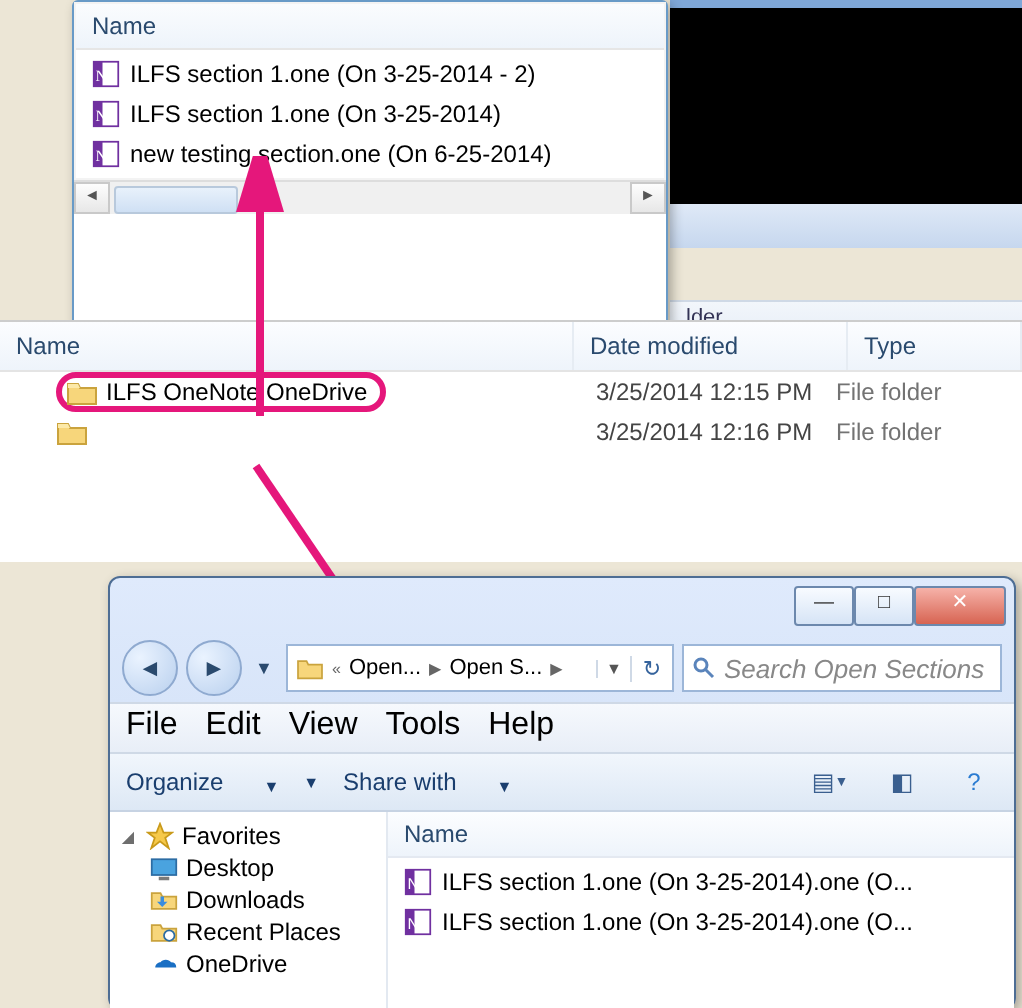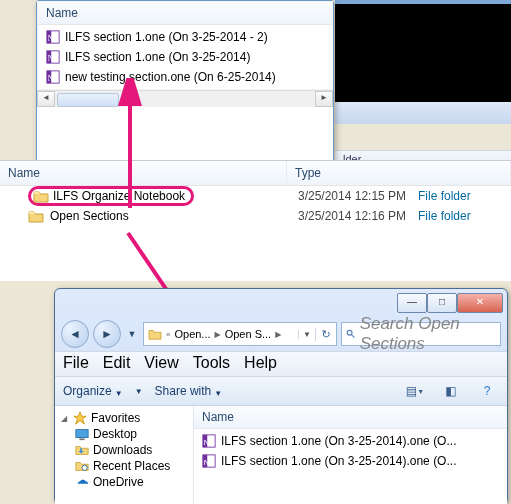--- a/index.html
+++ b/index.html
@@ -21,44 +21,44 @@
   #middle{left:0;top:160px;right:0;height:120px;position:absolute;background:#fff;border-top:1px solid #cdcdcd}
   #middle .cols{display:flex;border-bottom:1px solid #e4e4e4;background:linear-gradient(#fcfdff,#eef4fb);color:#2a4a6e}
   #middle .cols div{padding:5px 8px;border-right:1px solid #e6ecf3}
   #middle .cols .c-name{width:270px}
   #middle .cols .c-date{width:120px}
   #middle .cols .c-type{flex:1}
   #middle .rows{padding-left:28px}
   #middle .row{display:flex;align-items:center;height:20px}
   #middle .row .c-name{width:270px;display:flex;align-items:center;gap:6px}
   #middle .row .c-date{width:120px;color:#444}
-  #middle .row .c-type{flex:1;color:#0369a1}
+  #middle .row .c-type{flex:1;color:#737373}
   .icon-folder{width:16px;height:14px;flex:none}
   .hilite{border:3px solid #e5177b;border-radius:10px;padding:0 6px 0 2px;display:inline-flex;align-items:center;gap:4px}
 
   
   .arrow{position:absolute;pointer-events:none}
   
   #explorer{left:54px;top:288px;width:452px;height:215px;border-radius:6px;border:1px solid #4d6d94;background:linear-gradient(#dfeafc,#c7d9f2)}
   #explorer .titlebar{height:28px;display:flex;align-items:center;padding:0 4px;gap:4px}
   .winbtns{margin-left:auto;display:flex;gap:0}
   .winbtn{width:28px;height:18px;border:1px solid #6c88ad;background:linear-gradient(#f8fbff,#d6e4f6);border-radius:2px;font-size:10px;line-height:16px;text-align:center;color:#333}
   .winbtn.close{background:linear-gradient(#f6b2a9,#d76452);color:#fff;width:44px}
   .navbar{height:30px;display:flex;align-items:center;padding:2px 6px;gap:4px}
   .navbtn{width:26px;height:26px;border-radius:50%;border:1px solid #8faad0;background:radial-gradient(circle at 30% 30%,#eaf3ff,#b9d0ee);display:flex;align-items:center;justify-content:center;font-size:12px;color:#2a4a6e}
   .navbtn.sm{width:14px;height:20px;border-radius:2px;background:transparent;border:none;font-size:9px}
   .addrbar{flex:1;height:22px;border:1px solid #9cb6d8;background:#fff;display:flex;align-items:center;font-size:11px;overflow:hidden}
   .addrbar .seg{padding:0 4px;display:flex;align-items:center;gap:2px;white-space:nowrap}
   .addrbar .sep{color:#666;font-size:8px}
   .addrbar .dd{margin-left:auto;border-left:1px solid #cfd9e6;width:16px;text-align:center;color:#555;font-size:8px}
   .addrbar .ref{border-left:1px solid #cfd9e6;width:20px;text-align:center;color:#35639c;font-size:11px}
-  .searchbox{width:150px;height:22px;border:1px solid #9cb6d8;background:#fff;display:flex;align-items:center;padding:0 4px;color:#888;font-style:italic;font-size:17px;gap:4px}
+  .searchbox{width:150px;height:22px;border:1px solid #9cb6d8;background:#fff;display:flex;align-items:center;padding:0 4px;color:#888;font-style:italic;font-size:13px;gap:4px}
   .menubar{height:20px;background:linear-gradient(#f6f9fd,#e8eef7);display:flex;gap:14px;padding:2px 8px;font-size:16px;border-top:1px solid #cfd9e6;border-bottom:1px solid #cfd9e6}
   .toolbar{height:28px;background:linear-gradient(#f1f6fc,#dde8f5);display:flex;align-items:center;gap:12px;padding:0 8px;border-bottom:1px solid #c7d3e3}
-  .toolbar .tb{color:#1a3e6e;display:flex;align-items:flex-end;gap:3px;font-size:12px}
+  .toolbar .tb{color:#1a3e6e;display:flex;align-items:flex-end;gap:20px;font-size:12px}
   .toolbar .spacer{flex:1}
   .toolbar .icobtn{width:22px;height:20px;border:1px solid transparent;display:flex;align-items:center;justify-content:center;color:#3a5f8f}
   .body{display:flex;height:108px;background:#fff}
   .navpane{width:134px;border-right:1px solid #e3e9f1;padding:4px 2px;overflow:hidden}
   .navpane .grp{display:flex;align-items:center;gap:4px;padding:1px 2px;font-size:12px}
   .navpane .grp.head{color:#000}
   .navpane .grp.item{padding-left:18px}
   .tri{font-size:8px;color:#6e6e6e;width:10px;text-align:center}
   .filepane{flex:1;overflow:hidden}
   .filepane .hdr{background:linear-gradient(#fcfdff,#eef4fb);border-bottom:1px solid #e4e9f1;padding:4px 8px;color:#2a4a6e}
@@ -112,43 +112,43 @@
     <div class="track">
         <div class="thumb"></div>
       </div>
     <div class="btn">►</div>
   </div>
 </div>
 
 <div id="middle">
   <div class="cols">
     <div class="c-name">Name</div>
+    <div class="c-date">Date modified</div>
     <div class="c-type">Type</div>
   </div>
   <div class="rows">
     <div class="row">
       <div class="c-name">
         <span class="hilite">
           <svg class="icon-folder" viewBox="0 0 16 14">
               <path fill="#f7d67b" stroke="#caa33d" d="M1 3h5l1 2h8v8H1z"></path>
               <path fill="#fce9a8" d="M1 3h5l1 2H1z"></path>
             </svg>
-          <span>ILFS Organize Notebook</span>
+          <span>ILFS OneNote OneDrive</span>
         </span>
       </div>
       <div class="c-date">3/25/2014 12:15 PM</div>
       <div class="c-type">File folder</div>
     </div>
     <div class="row">
       <div class="c-name">
         <svg class="icon-folder" viewBox="0 0 16 14">
             <path fill="#f7d67b" stroke="#caa33d" d="M1 3h5l1 2h8v8H1z"></path>
             <path fill="#fce9a8" d="M1 3h5l1 2H1z"></path>
           </svg>
-        <span>Open Sections</span>
       </div>
       <div class="c-date">3/25/2014 12:16 PM</div>
       <div class="c-type">File folder</div>
     </div>
   </div>
 </div>
 
 <svg class="arrow" style="left:110px;top:78px" width="40" height="140">
   <defs>
       <marker id="ah1" markerWidth="10" markerHeight="10" refX="5" refY="3" orient="auto">

